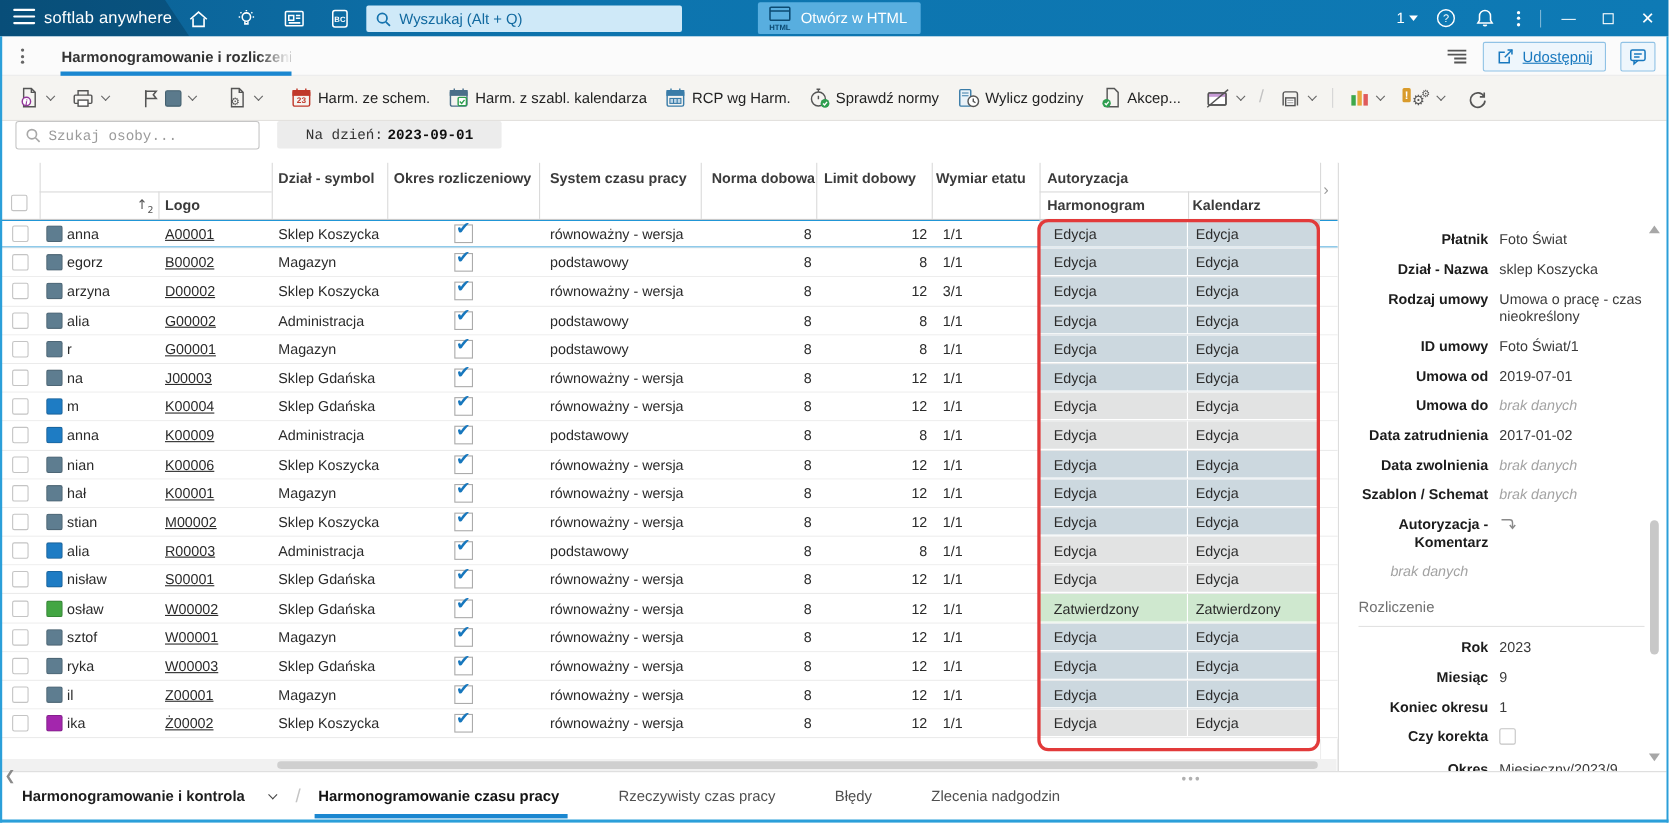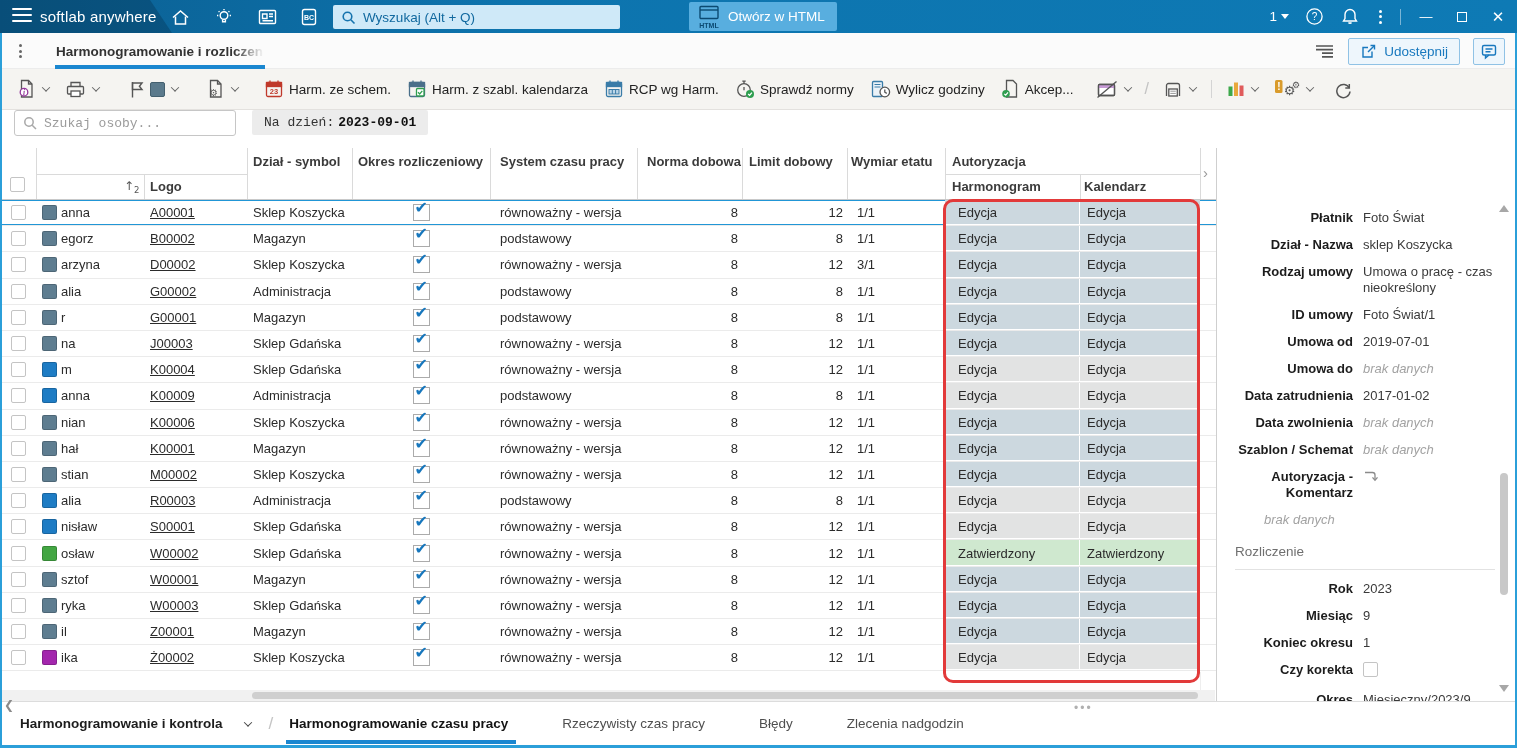--- a/index.html
+++ b/index.html
@@ -46,21 +46,21 @@
   #tabrow { position:absolute; left:0; top:33px; width:1517px; height:36px; background:#fbfbfb; border-bottom:1px solid #ececec; }
   #tab-kebab { position:absolute; left:16px; top:8px; display:flex; flex-direction:column; gap:2.5px; padding:3px; cursor:pointer; }
   #tab-kebab i { width:3px; height:3px; background:#666; border-radius:50%; }
   #doc-tab { position:absolute; left:44px; top:0; height:36px; padding:0 12px; display:flex; align-items:center; cursor:pointer; }
   #doc-tab .label { font-size:13.5px; font-weight:700; color:#333; white-space:nowrap; max-width:208px; overflow:hidden; position:relative; }
   #doc-tab .label::after { content:""; position:absolute; right:0; top:0; bottom:0; width:30px;
     background:linear-gradient(90deg, rgba(251,251,251,0), #fbfbfb); }
   #doc-tab::after { content:""; position:absolute; left:11px; right:11px; bottom:0; height:4px; background:#1b87d0; }
   #tabrow-right { position:absolute; right:12px; top:4px; height:28px; display:flex; align-items:center; gap:13px; }
   #share-btn { height:27px; display:flex; align-items:center; gap:7px; padding:0 11px; background:#eef6fc;
-    border:1px solid #90c2e5; border-radius:2px; color:#1878be; font-size:13.5px; font-family:inherit; cursor:pointer; }
+    border:1px solid #90c2e5; border-radius:2px; color:#1878be; font-size:13.5px; font-family:inherit; cursor:pointer;text-decoration:underline; }
   #chat-btn { height:27px; width:32px; display:flex; align-items:center; justify-content:center; background:#eef6fc;
     border:1px solid #90c2e5; border-radius:2px; cursor:pointer; }
 
   
   #toolbar { position:absolute; left:2px; top:69px; width:1513px; height:41px; background:#f5f4f1;
     border-bottom:1px solid #e3e1de; display:flex; align-items:center; padding:0 8px 0 10px; gap:6px; white-space:nowrap; }
   .tbtn { display:flex; align-items:center; gap:5px; padding:4px 5px; border-radius:2px; cursor:pointer;
     color:#222; font-size:13.5px; }
   .chev { width:6px; height:6px; border-right:1.6px solid #666; border-bottom:1.6px solid #666;
     transform:rotate(45deg) translate(-1px,-1px); display:inline-block; margin-left:2px; }
@@ -68,21 +68,21 @@
   .tsep-bar { width:1px; height:18px; background:#d4d4d4; margin:0 4px; }
   .swatch { width:15px; height:15px; background:#5b7a8c; border:1px solid #44606f; border-radius:2px; display:inline-block; }
 
   
   #filterrow { position:absolute; left:2px; top:110px; width:1213px; height:38px; background:#fff;
     display:flex; align-items:flex-start; padding-left:12px; gap:16px;font-family:Liberation Mono, monospace; }
   #person-search { width:222px; height:26px; border:1px solid #c6c6c6; border-radius:3px; display:flex;
     align-items:center; padding:0 8px; gap:7px; background:#fff; }
   #person-search input { border:none; outline:none; width:100%; font-family:inherit; font-size:13px; color:#333; }
   #person-search input::placeholder { color:#9b9b9b; opacity:1; }
-  #date-chip { background:#ececec; border-radius:2px; padding:5px 12px; font-size:13px; color:#333; cursor:pointer; }
+  #date-chip { background:#ececec; border-radius:2px; padding:5px 26px; font-size:13px; color:#333; cursor:pointer; }
   #date-chip b { color:#111; margin-left:4px; }
 
   
   #thead { position:absolute; left:0; top:148px; width:1216px; height:52px; background:#fff;
     border-bottom:1px solid #c9c9c9; font-weight:700; color:#3b3b3b; font-size:13px; z-index:5; }
   .th { position:absolute; white-space:nowrap; }
   .vl  { position:absolute; top:0; bottom:0; width:1px; background:#dadada; }
   .vl2 { position:absolute; top:26px; bottom:0; width:1px; background:#dadada; }
   .hl2 { position:absolute; top:26px; height:1px; background:#dadada; }
   #th-check { position:absolute; left:10px; top:29px; }

